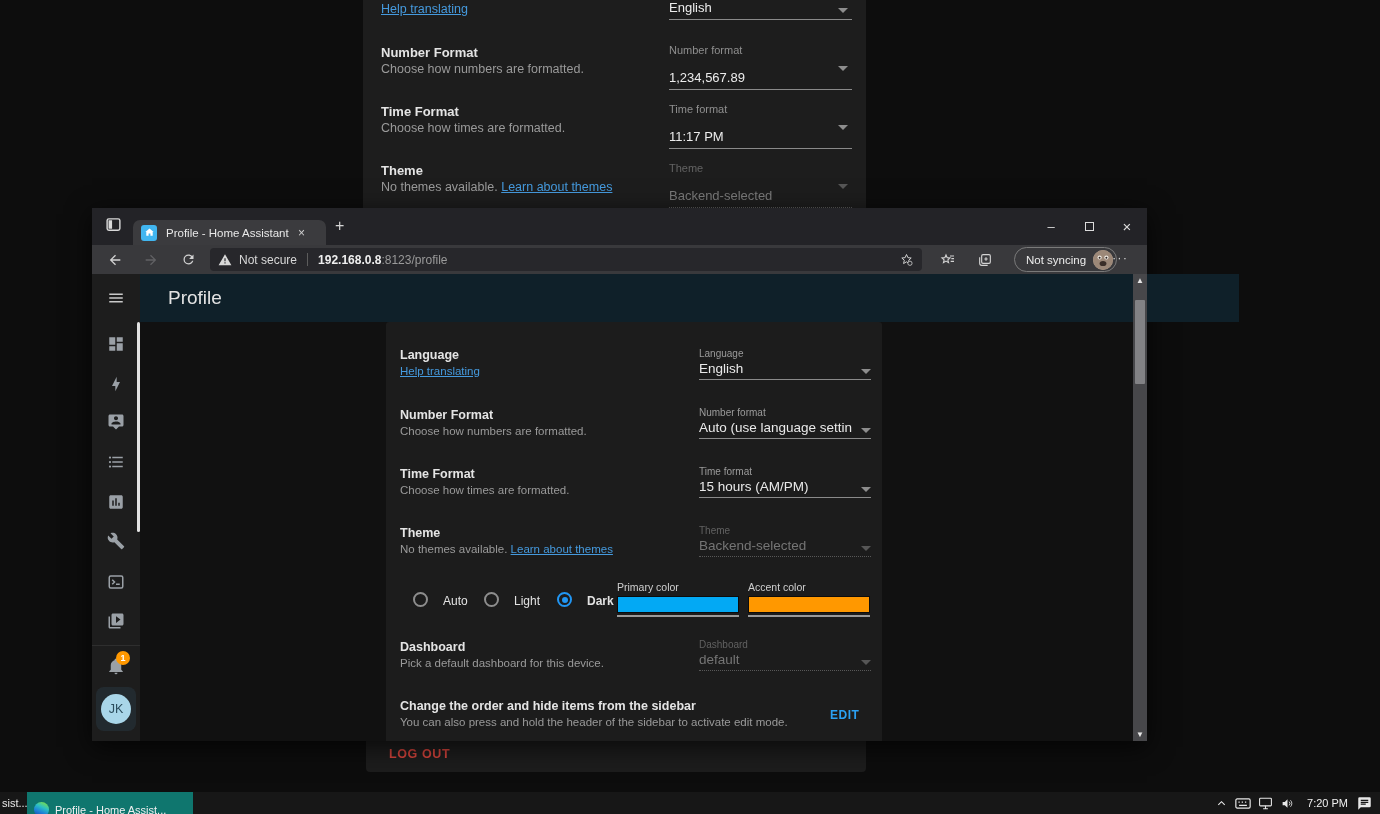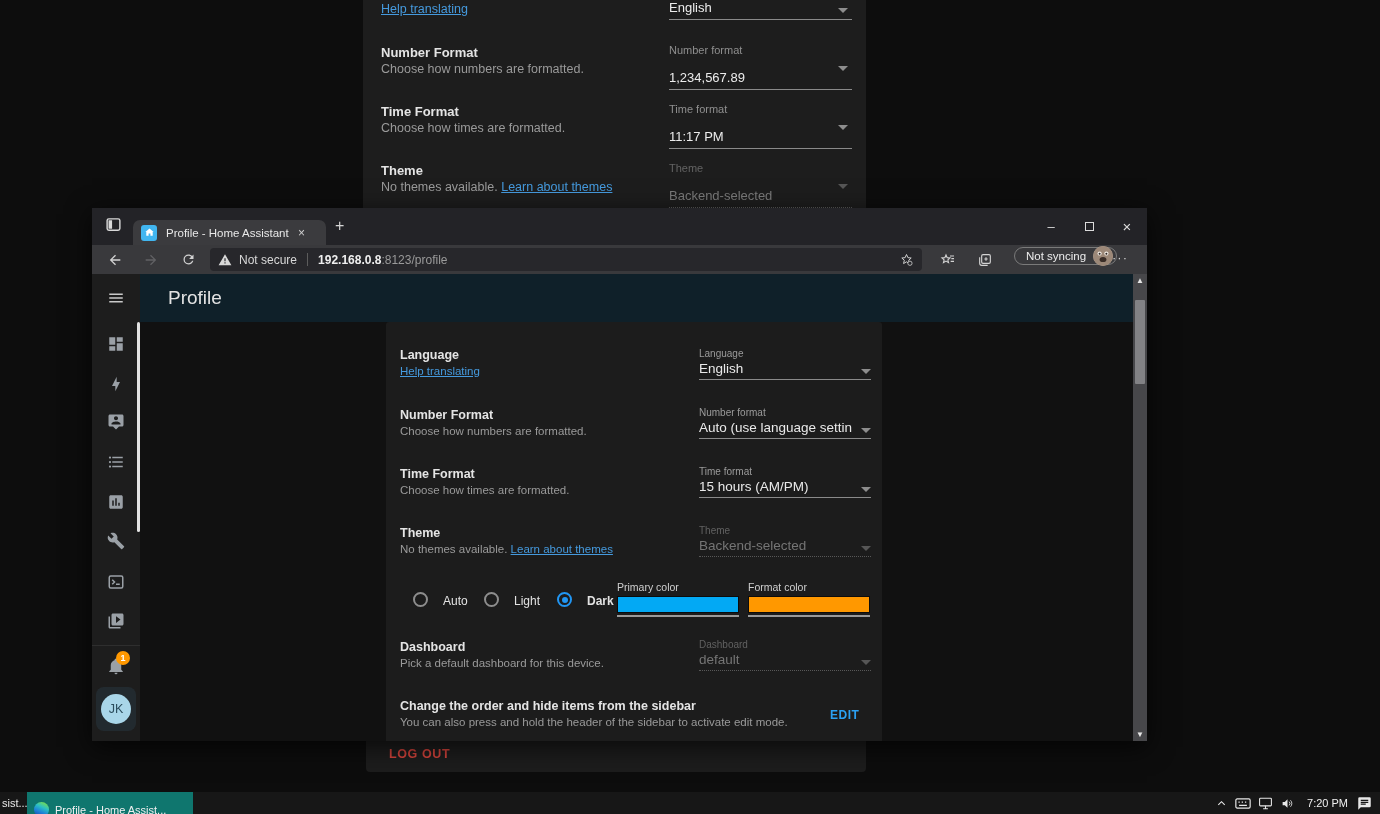--- a/index.html
+++ b/index.html
@@ -35,28 +35,28 @@
     justify-content:center; color:#dcdcdc; font-size:13px; }
   .toolbar { position:absolute; left:0; top:37px; width:100%; height:29px; background:#39393c;
     display:flex; align-items:center; }
   .navbtn { width:18px; height:18px; display:flex; align-items:center; justify-content:center; }
   .addressbar { position:absolute; left:118px; top:3px; width:712px; height:23px; background:#27272b;
     border-radius:4px; display:flex; align-items:center; }
   .addr-sec { font-size:12px; color:#d8d8d8; margin-left:7px; }
   .addr-div { width:1px; height:13px; background:#5c5c5c; margin:0 10px; }
   .addr-host { font-size:12px; color:#efefef; font-weight:bold; }
   .addr-rest { font-size:12px; color:#9a9a9a; }
-  .profile-pill { position:absolute; left:922px; top:2px; height:18px; border:1px solid #7a7a7a;
+  .profile-pill { position:absolute; left:922px; top:2px; height:25px; border:1px solid #7a7a7a;
     border-radius:13px; display:flex; align-items:center; padding:0 3px 0 11px; }
   .pill-label { font-size:11.5px; color:#ececec; margin-right:7px; }
 
   
   .edge-content { position:absolute; left:0; top:66px; width:1055px; height:467px; background:#111; }
   .ha-sidebar { position:absolute; left:0; top:0; width:48px; height:467px; background:#1d1d1d; }
-  .ha-header { position:absolute; left:48px; top:0; width:993px; height:48px; background:#0f2029;
+  .ha-header { position:absolute; left:48px; top:0; width:1099px; height:48px; background:#0f2029;
     display:flex; align-items:center; }
   .ha-title { font-size:19px; color:#e3e3e3; margin-left:28px; }
   .ha-card { position:absolute; left:294px; top:48px; width:496px; height:419px; background:#1c1c1c;
     border-radius:3px 3px 0 0; }
   .row-title { font-size:12.5px; font-weight:bold; color:#e4e4e4; }
   .row-desc  { font-size:11.5px; color:#9a9a9a; }
   .sel { position:absolute; width:172px; }
   .sel .lbl { font-size:10px; color:#9b9b9b; }
   .sel .val { font-size:13.5px; color:#e9e9e9; margin-top:2px; white-space:nowrap; overflow:hidden; width:158px; }
   .sel .line { border-bottom:1px solid #8a8a8a; margin-top:3px; }
@@ -348,21 +348,21 @@
         <div class="abs radio" style="left:98px;top:270px;"></div>
         <span class="abs radio-label" style="left:128px;top:272px;">Light</span>
         <div class="abs radio sel-on" style="left:171px;top:270px;"></div>
         <span class="abs radio-label" style="left:201px;top:272px;font-weight:bold;">Dark</span>
 
         <div class="abs color-label" style="left:231px;top:259px;">Primary color</div>
         <div class="abs" style="left:231px;top:274px;width:122px;">
           <div class="color-bar" style="background:#03a9f4;"></div>
           <div class="color-line"></div>
         </div>
-        <div class="abs color-label" style="left:362px;top:259px;">Format color</div>
+        <div class="abs color-label" style="left:362px;top:259px;">Accent color</div>
         <div class="abs" style="left:362px;top:274px;width:122px;">
           <div class="color-bar" style="background:#ff9800;"></div>
           <div class="color-line"></div>
         </div>
 
         <div class="abs row-title" style="left:14px;top:318px;">Dashboard</div>
         <div class="abs row-desc" style="left:14px;top:335px;">Pick a default dashboard for this device.</div>
         <div class="sel dis" style="left:313px;top:317px;">
           <div class="lbl">Dashboard</div>
           <div class="val">default</div>

